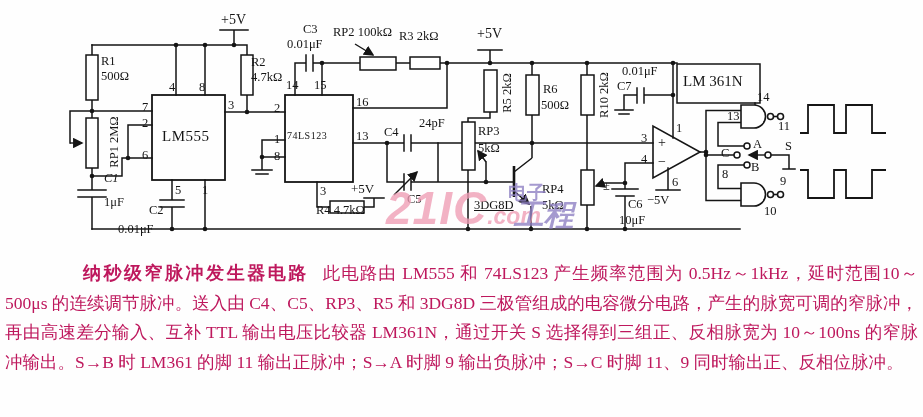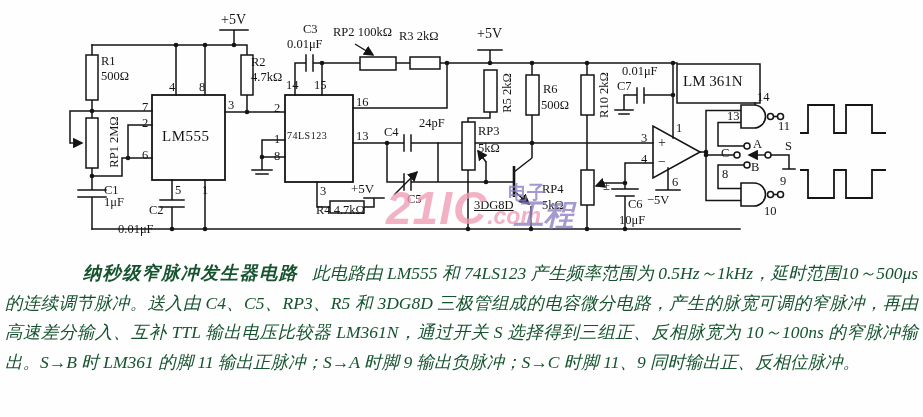--- a/index.html
+++ b/index.html
@@ -11,22 +11,22 @@
        font-size:12.5px;color:#151515;white-space:nowrap;line-height:1;}
   .lbl.rot{transform:translate(-50%,-50%) rotate(-90deg);}
   .lbl.big{font-size:15px;letter-spacing:.5px;}
   .wm{position:absolute;left:386px;top:182px;width:230px;height:60px;opacity:.78;
       font-family:"Liberation Sans","DejaVu Sans",sans-serif;}
   .wm-num{font-size:46px;font-weight:bold;font-style:italic;letter-spacing:1px;line-height:52px;}
   .wm-com{font-size:23px;font-weight:bold;font-style:italic;}
   .wm-cn1{position:absolute;left:122px;top:-2px;font-size:19px;font-weight:bold;}
   .wm-cn2{position:absolute;left:130px;top:13px;font-size:30px;font-weight:bold;transform:skewX(-14deg);}
   .desc{position:absolute;left:5px;top:259px;width:913px;margin:0;
-        font-size:17.5px;line-height:29.6px;color:#14532d;
-        text-align:justify;text-indent:78px;font-style:italic;}
+        font-size:17.5px;line-height:29.6px;color:#be185d;
+        text-align:justify;text-indent:78px;}
   .desc b{font-size:18px;letter-spacing:1.5px;margin-right:14px;}
 </style>
 </head>
 <body>
 
 <div id="stage">
 
   <svg id="circuit" width="923" height="256" viewBox="0 0 923 256">
     <defs>
       <marker id="ah" viewBox="0 0 10 10" refX="8.5" refY="5" markerWidth="7.5" markerHeight="7.5" orient="auto-start-reverse">
@@ -146,21 +146,21 @@
         <circle cx="706" cy="152" r="2.3"></circle>
         <circle cx="706" cy="155" r="2.3"></circle>
     </g>
   </svg>
 
   <div id="labels">
       <div class="lbl" style="font-size: 14px; left: 221px; top: 13px;">+5V</div>
       <div class="lbl" style="left: 101px; top: 55px;">R1</div>
       <div class="lbl" style="left: 101px; top: 70px;">500Ω</div>
       <div class="lbl rot" style="left: 114px; top: 142px;">RP1 2MΩ</div>
-      <div class="lbl" style="left: 104px; top: 184px;">C1</div>
+      <div class="lbl" style="left: 104px; top: 172px; font-style: italic;">C1</div>
       <div class="lbl" style="left: 104px; top: 196px;">1μF</div>
       <div class="lbl" style="left: 149px; top: 204px;">C2</div>
       <div class="lbl" style="left: 118px; top: 223px;">0.01μF</div>
       <div class="lbl big" style="font-size: 15px; left: 162px; top: 129px;">LM555</div>
       <div class="lbl" style="left: 142px; top: 101px;">7</div>
       <div class="lbl" style="left: 142px; top: 117px;">2</div>
       <div class="lbl" style="left: 142px; top: 149px;">6</div>
       <div class="lbl" style="left: 169px; top: 81px;">4</div>
       <div class="lbl" style="left: 199px; top: 81px;">8</div>
       <div class="lbl" style="left: 228px; top: 99px;">3</div>

